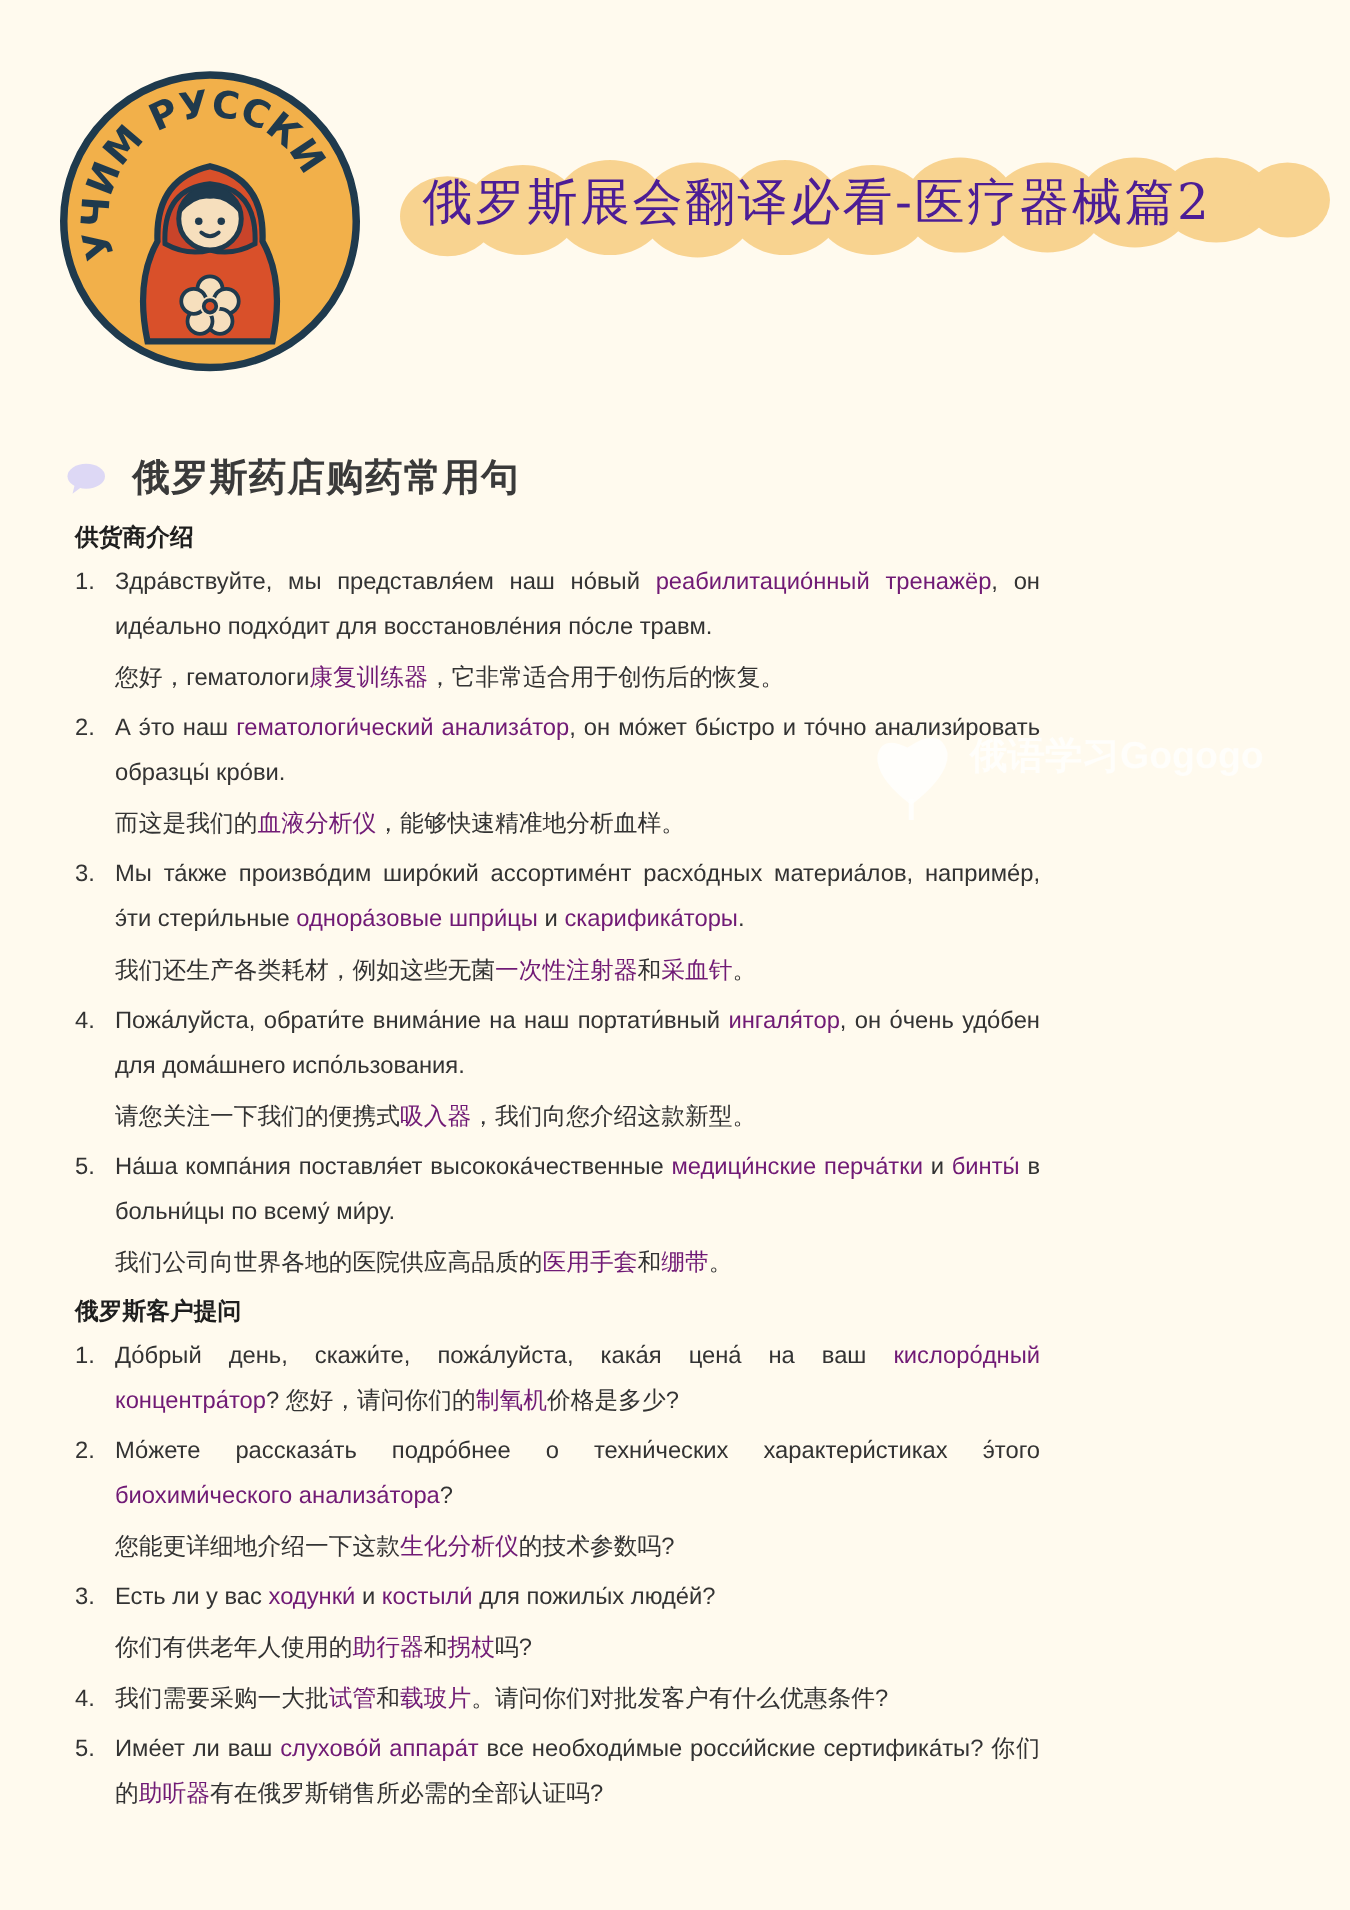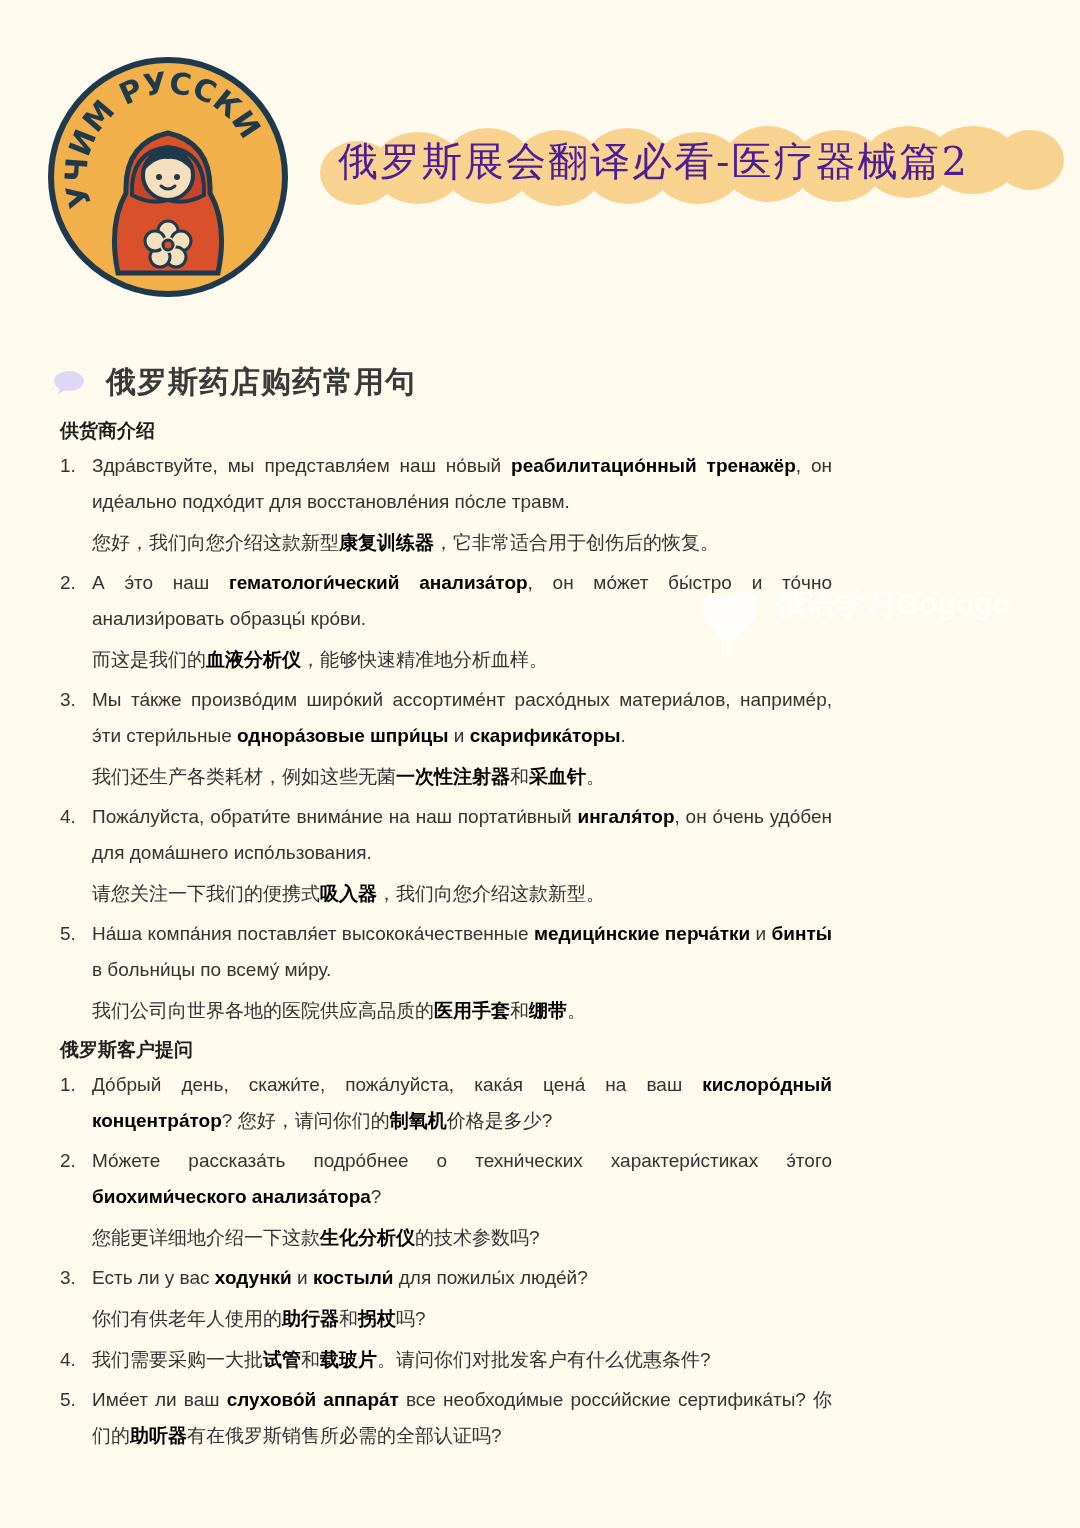--- a/index.html
+++ b/index.html
@@ -54,21 +54,21 @@
     .item { position: relative; padding-left: 32px; }
     .num {
       position: absolute; left: 0; top: 0;
       font-size: 19px; line-height: 36px; color: #333;
     }
     .ru {
       font-size: 19px; line-height: 36px; color: #333;
       text-align: justify;
       text-align-last: left;
     }
-    .ru b, .zh b { color: #000000; font-weight: bold; }
+    .ru b, .zh b { color: #701a75; font-weight: normal; }
     .zh {
       font-size: 19px; line-height: 36px; color: #333;
       margin-top: 5px;
     }
     .item { margin-bottom: 4px; }
     .watermark {
       position: absolute; left: 688px; top: 578px;
       width: 390px; height: 80px; opacity: 0.9;
     }
     .wm-text {
@@ -149,21 +149,21 @@
   </svg>
   <span class="wm-text">俄语学习Gogogo</span>
 </div>
 
 <div class="content" id="content">
     <div class="group">
       <div class="subhead">供货商介绍</div>
       <div class="item">
         <span class="num">1.</span>
         <div class="ru"><span>Здра́вствуйте, мы представля́ем наш но́вый </span><b>реабилитацио́нный тренажёр</b><span>, он иде́ально подхо́дит для восстановле́ния по́сле травм.</span></div>
-        <div class="zh"><span>您好，我们向您介绍这款新型</span><b>康复训练器</b><span>，它非常适合用于创伤后的恢复。</span></div>
+        <div class="zh"><span>您好，гематологи</span><b>康复训练器</b><span>，它非常适合用于创伤后的恢复。</span></div>
       </div>
       <div class="item">
         <span class="num">2.</span>
         <div class="ru"><span>А э́то наш </span><b>гематологи́ческий анализа́тор</b><span>, он мо́жет бы́стро и то́чно анализи́ровать образцы́ кро́ви.</span></div>
         <div class="zh"><span>而这是我们的</span><b>血液分析仪</b><span>，能够快速精准地分析血样。</span></div>
       </div>
       <div class="item">
         <span class="num">3.</span>
         <div class="ru"><span>Мы та́кже произво́дим широ́кий ассортиме́нт расхо́дных материа́лов, наприме́р, э́ти стери́льные </span><b>однора́зовые шпри́цы</b><span> и </span><b>скарифика́торы</b><span>.</span></div>
         <div class="zh"><span>我们还生产各类耗材，例如这些无菌</span><b>一次性注射器</b><span>和</span><b>采血针</b><span>。</span></div>

